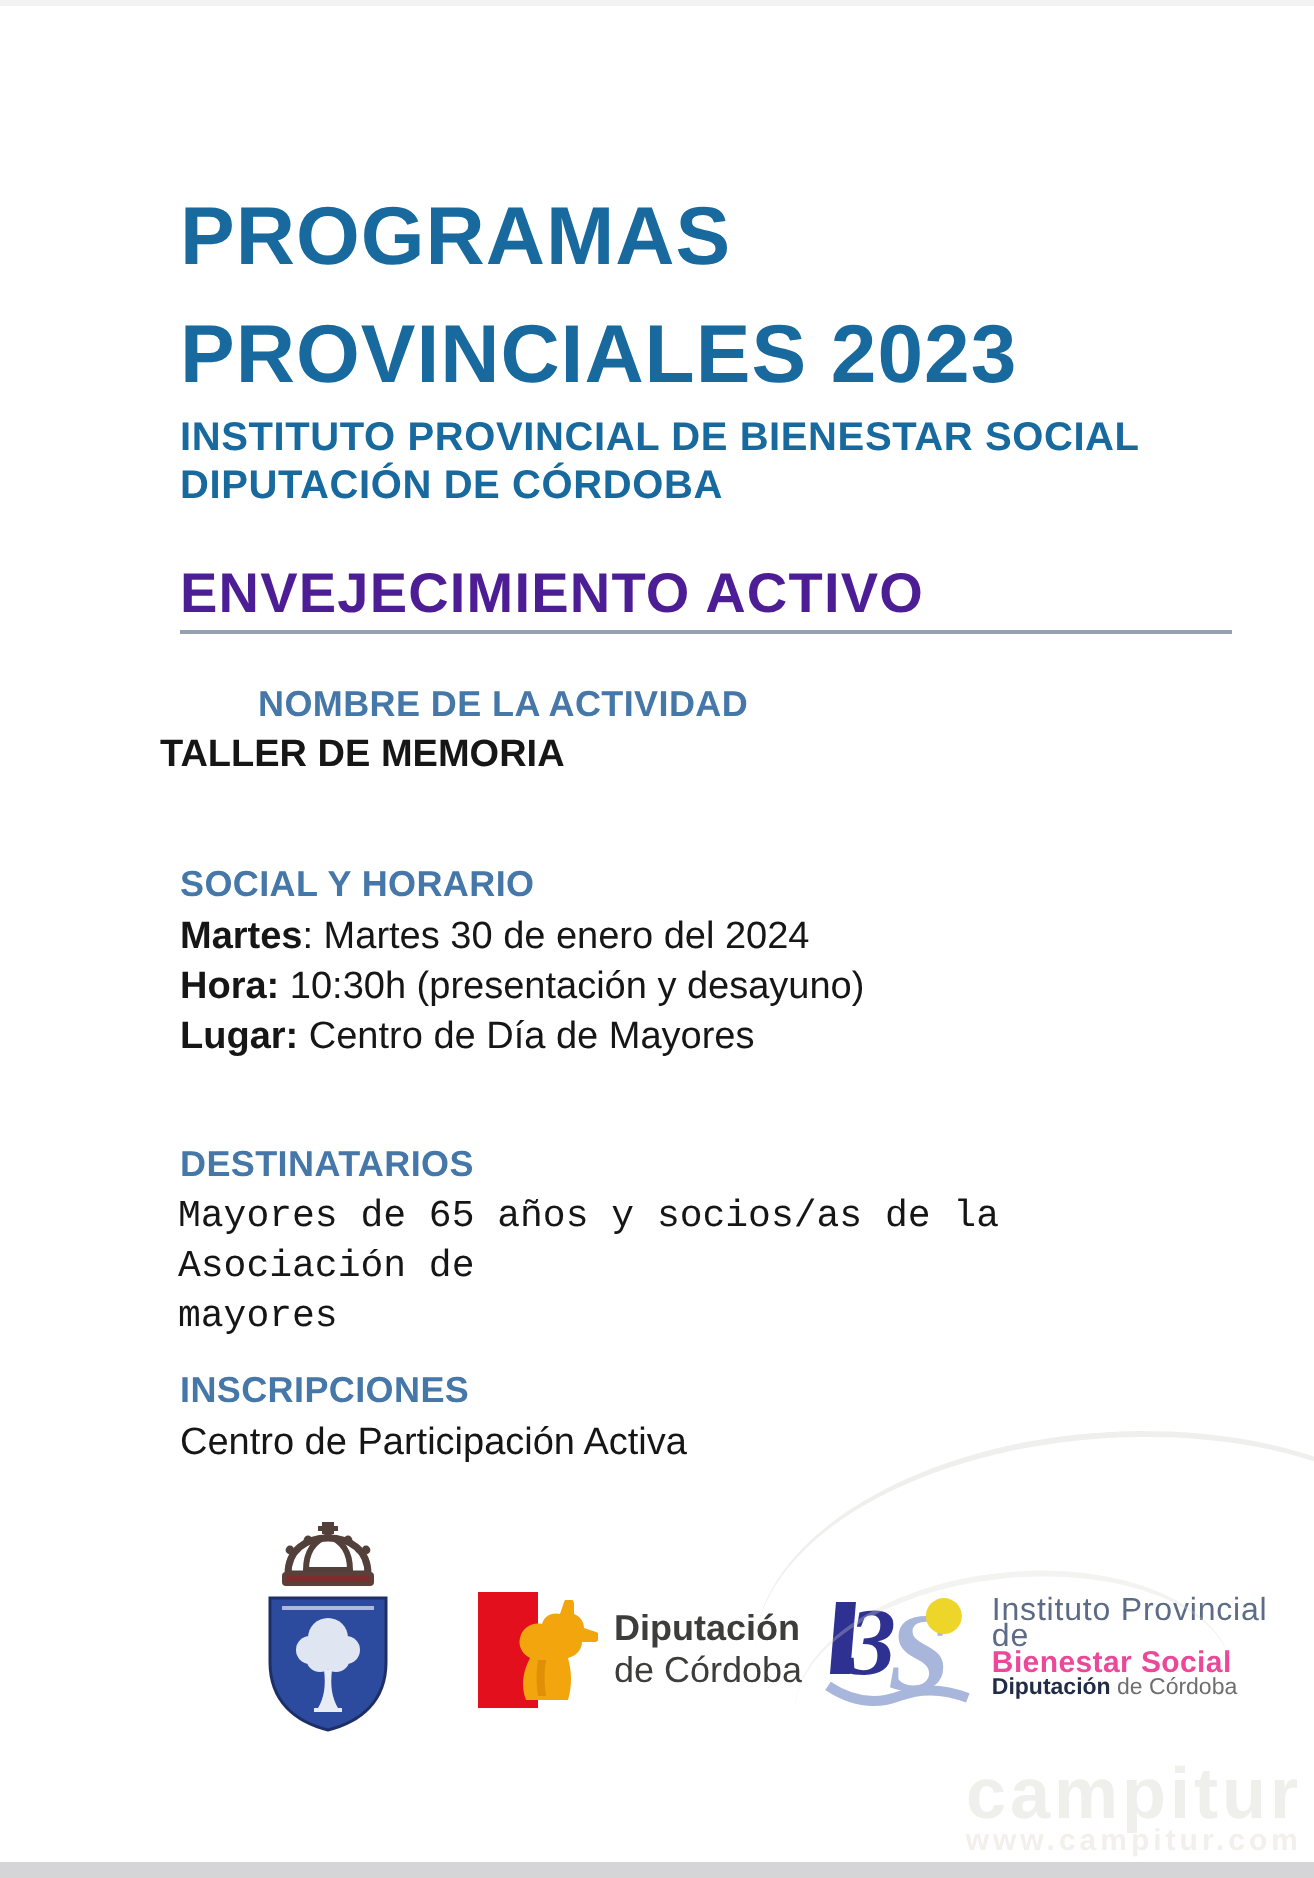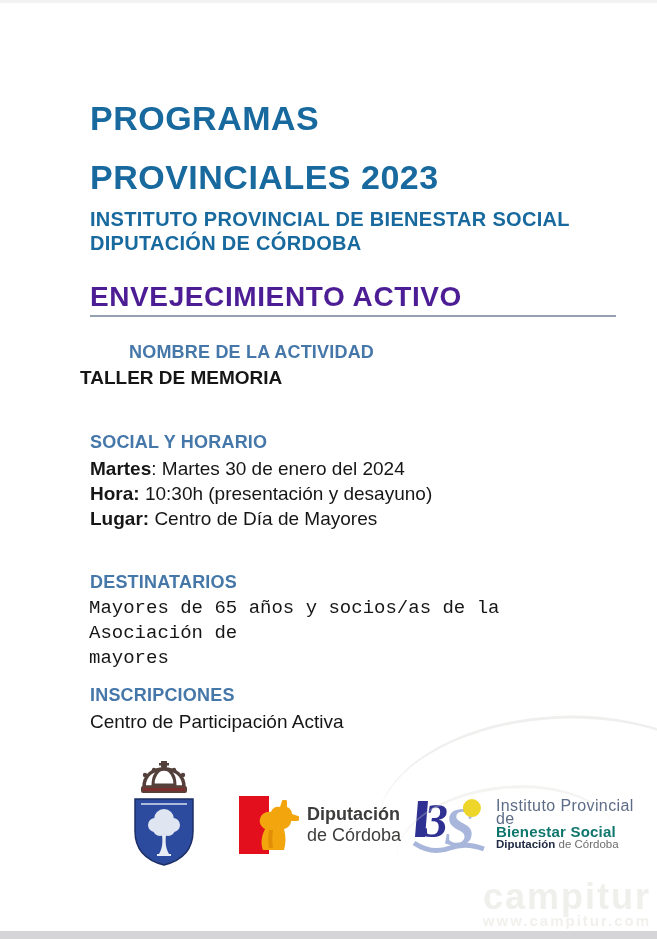--- a/index.html
+++ b/index.html
@@ -9,21 +9,21 @@
     background:#ffffff;
     font-family:"Liberation Sans", sans-serif;
     overflow:hidden;
     border-top:3px solid #f2f2f2;
     box-sizing:border-box;
   }
   .abs{position:absolute;}
   
   .main-title{
     left:90px;top:86px;
-    font-size:34px;font-weight:bold;line-height:59px;
+    font-size:41px;font-weight:bold;line-height:59px;
     color:#17699e;letter-spacing:0.5px;
   }
   .sub-title{
     left:90px;top:204px;
     font-size:20px;font-weight:bold;line-height:24px;
     color:#17699e;letter-spacing:0.3px;
   }
   
   .program-title{
     left:90px;top:278px;
@@ -53,21 +53,21 @@
   .logo-dip{left:239px;top:792px;height:60px;display:flex;align-items:center;}
   .dip-graphic{position:relative;width:62px;height:58px;}
   .dip-red{position:absolute;left:0;top:0;width:30px;height:58px;background:#e30f1d;}
   .dip-lion{position:absolute;left:6px;top:4px;width:54px;height:52px;}
   .dip-text{margin-left:6px;color:#3d3d3c;line-height:21px;font-size:18px;}
   .dip-line1{font-weight:bold;}
   .logo-ibs{left:410px;top:788px;display:flex;align-items:center;}
   .ibs-graphic{width:78px;height:68px;}
   .ibs-text{margin-left:8px;line-height:13px;}
   .ibs-line1{font-size:16px;color:#5d6c86;letter-spacing:0.4px;}
-  .ibs-line2{font-size:15px;font-weight:bold;color:#0f766e;letter-spacing:0.2px;}
+  .ibs-line2{font-size:15px;font-weight:bold;color:#ec4899;letter-spacing:0.2px;}
   .ibs-line3{font-size:11.5px;color:#6e6e6e;}
   .ibs-line3 .b3{font-weight:bold;color:#222c44;}
   
   .wm{right:6px;bottom:10px;text-align:right;color:#ededea;}
   .wm-name{font-size:36px;font-weight:bold;letter-spacing:2px;line-height:30px;color:#efefec;}
   .wm-url{font-size:15px;font-weight:bold;letter-spacing:2px;color:#f2f0ec;}
   .wm-arc1{right:-80px;bottom:20px;width:360px;height:200px;border-radius:50%;
     border-top:3px solid rgba(210,210,205,0.35);transform:rotate(-4deg);}
   .wm-arc2{right:40px;bottom:30px;width:220px;height:120px;border-radius:50%;
     border-top:3px solid rgba(215,215,210,0.30);transform:rotate(-6deg);}

